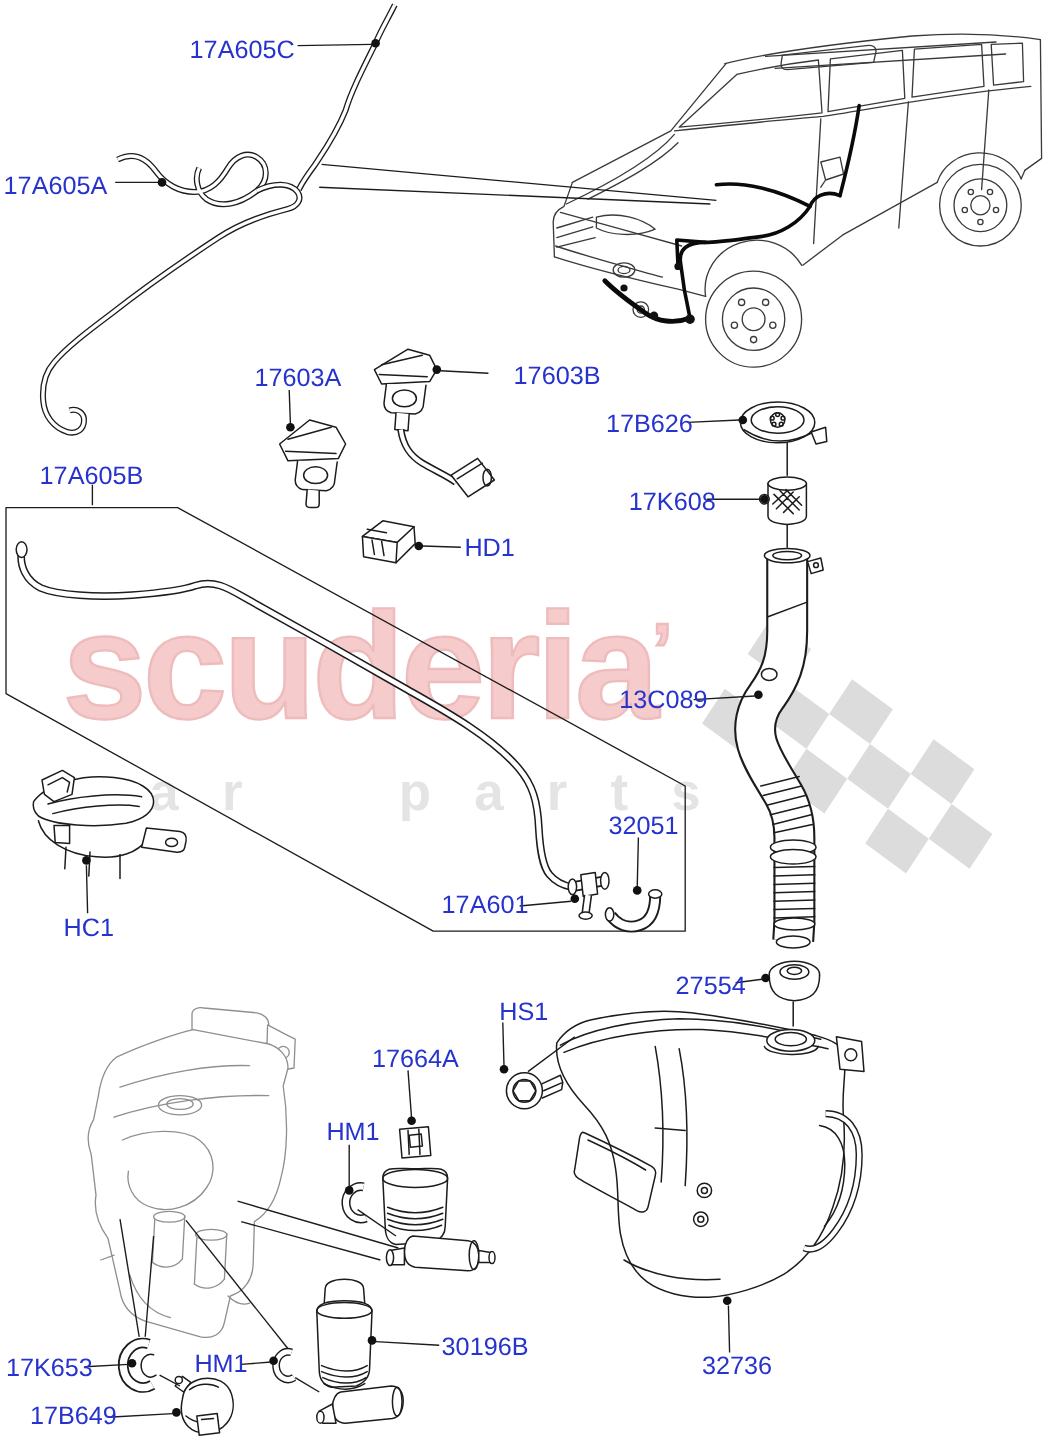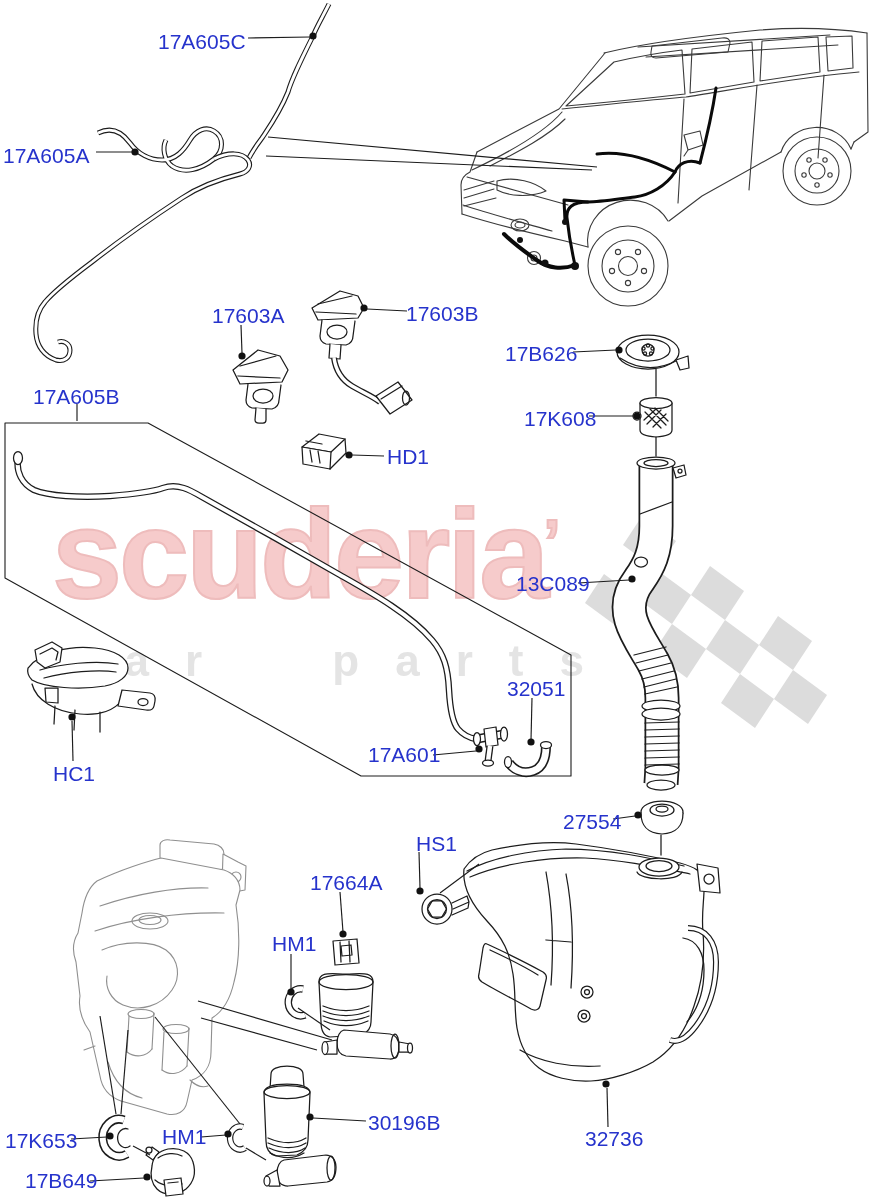--- a/index.html
+++ b/index.html
@@ -388,21 +388,21 @@
       <circle class="dot" cx="310" cy="1117" r="3.6"></circle>
       <circle class="dot" cx="110" cy="1136" r="3.6"></circle>
       <circle class="dot" cx="147" cy="1177" r="3.6"></circle>
       <circle class="dot" cx="606" cy="1084" r="3.6"></circle>
     </g>
   </svg>
 
   <div class="lbl" style="left:158px;top:30px">17A605C</div>
   <div class="lbl" style="left:3px;top:144px">17A605A</div>
   <div class="lbl" style="left:212px;top:304px">17603A</div>
-  <div class="lbl" style="left:406px;top:302px">17603B</div>
+  <div class="lbl" style="left:428px;top:302px">17603B</div>
   <div class="lbl" style="left:505px;top:342px">17B626</div>
   <div class="lbl" style="left:524px;top:407px">17K608</div>
   <div class="lbl" style="left:387px;top:445px">HD1</div>
   <div class="lbl" style="left:33px;top:385px">17A605B</div>
   <div class="lbl" style="left:516px;top:572px">13C089</div>
   <div class="lbl" style="left:507px;top:677px">32051</div>
   <div class="lbl" style="left:368px;top:743px">17A601</div>
   <div class="lbl" style="left:53px;top:762px">HC1</div>
   <div class="lbl" style="left:563px;top:810px">27554</div>
   <div class="lbl" style="left:416px;top:832px">HS1</div>

